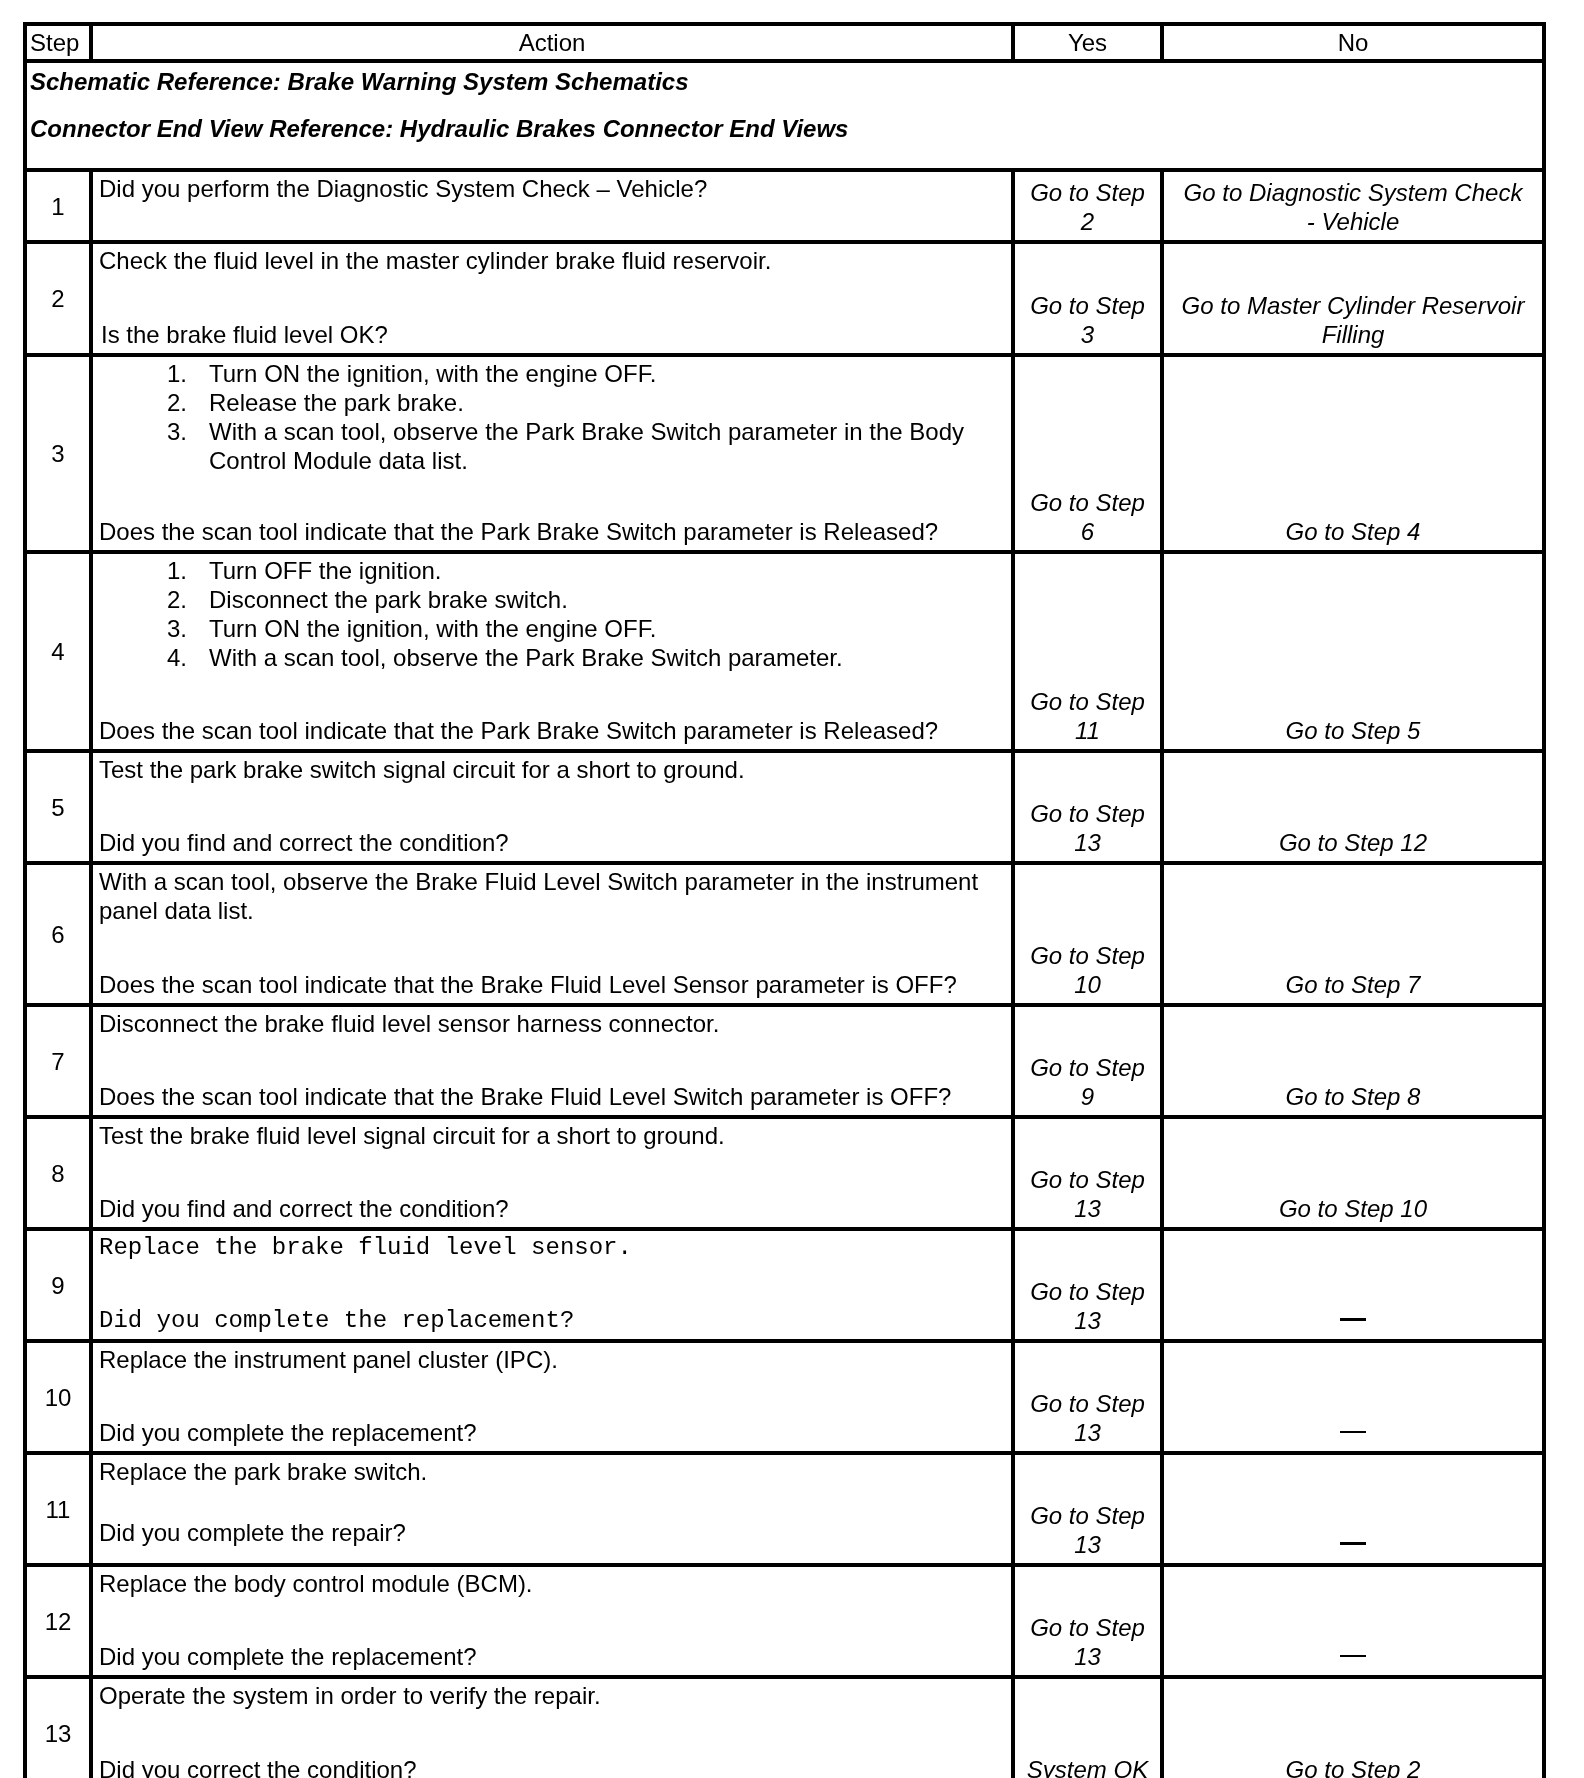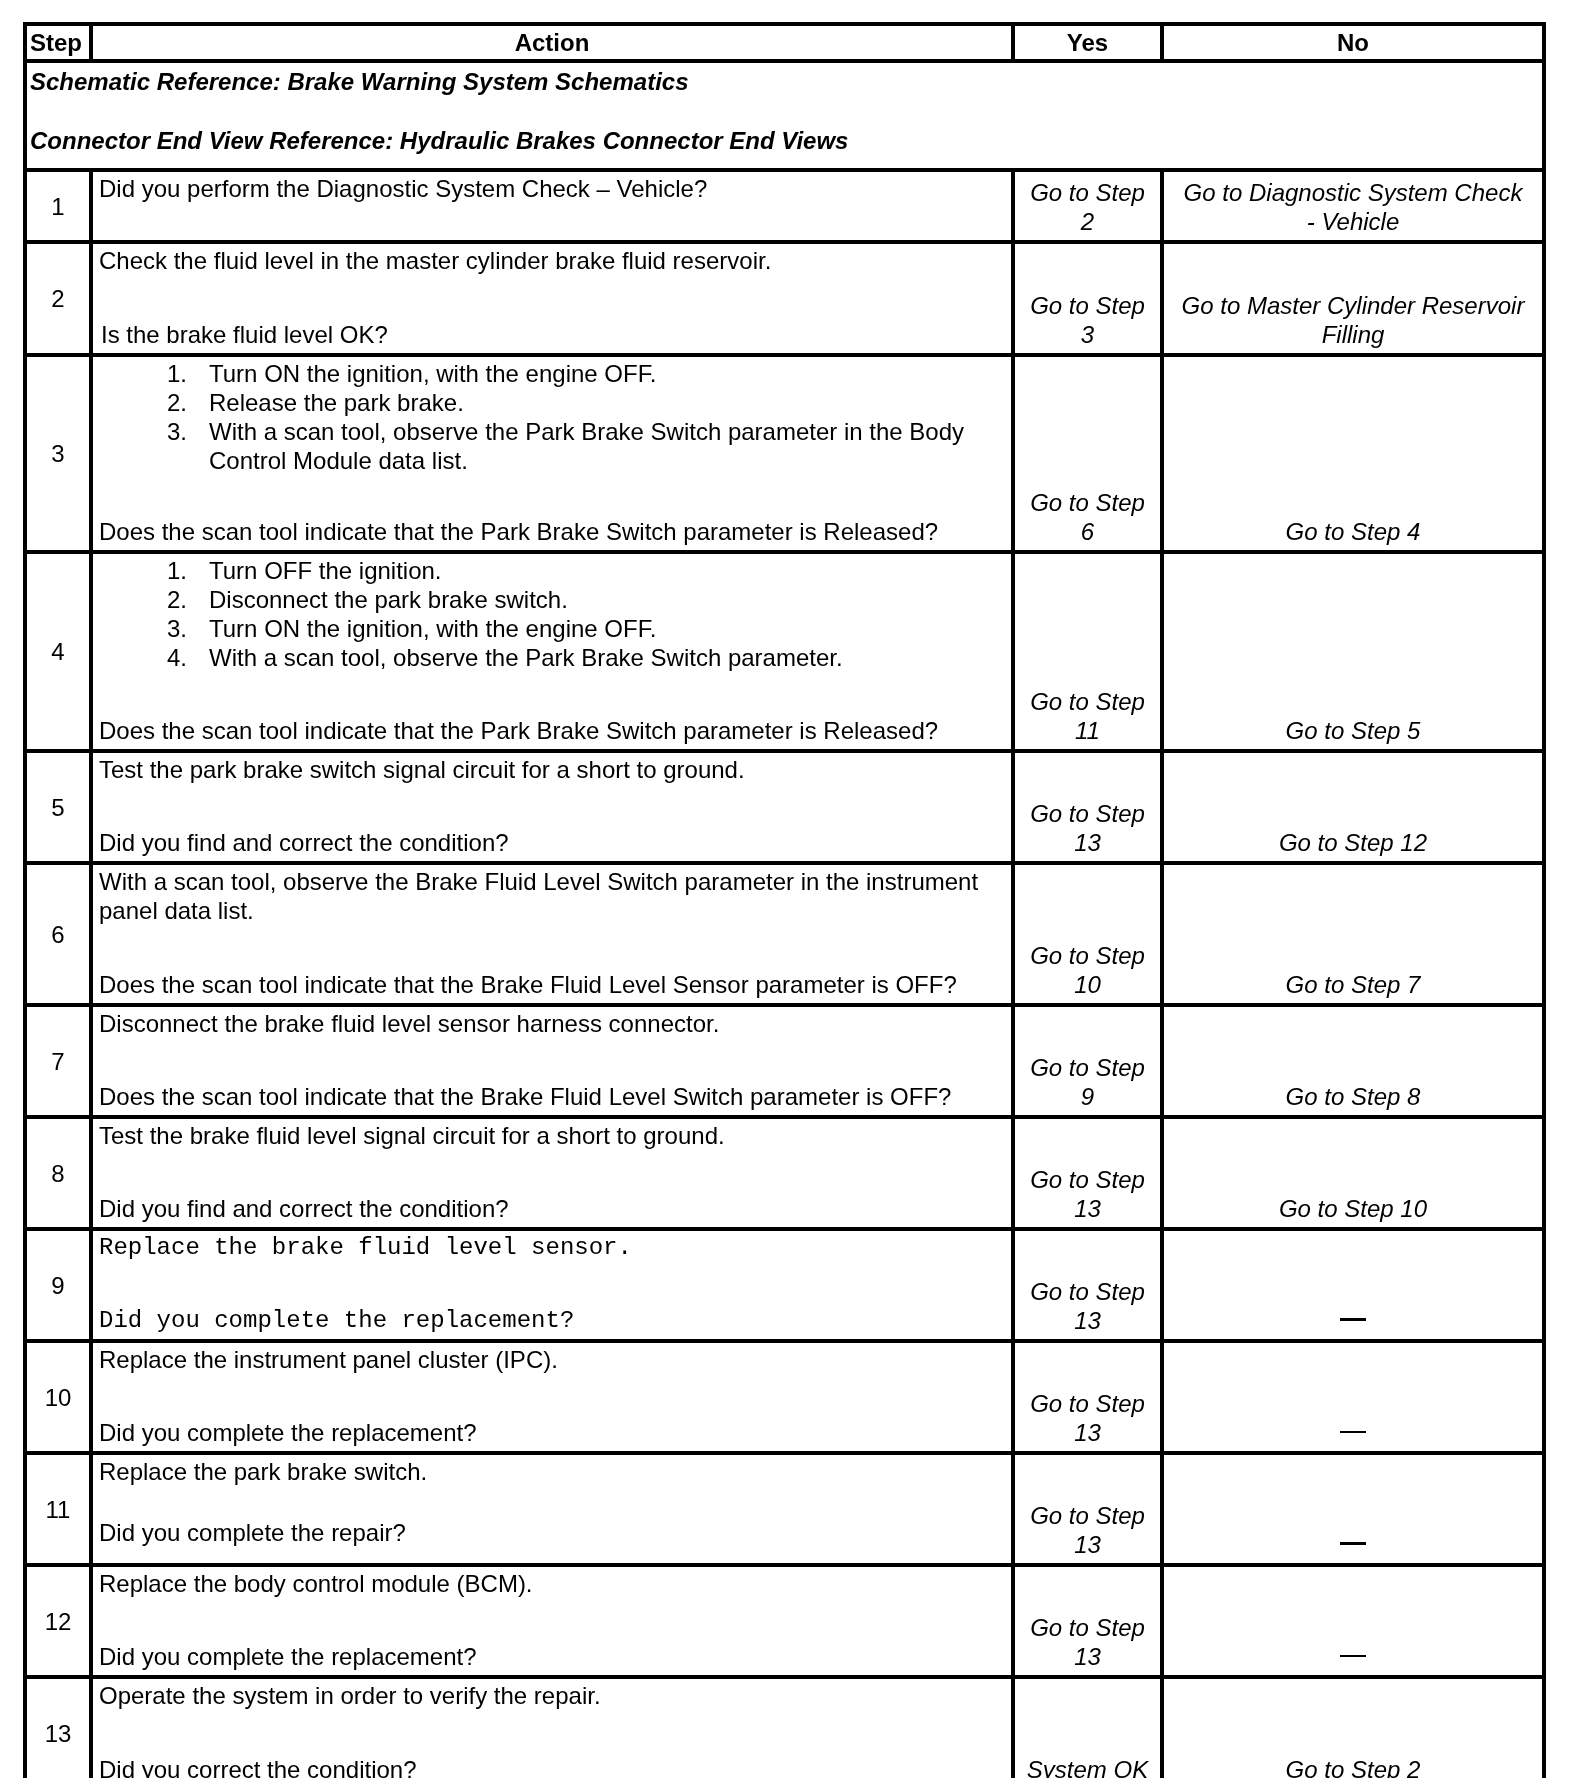--- a/index.html
+++ b/index.html
@@ -11,24 +11,24 @@
     border: 4px solid #000;
   }
   table.diag td, table.diag th {
     border: 4px solid #000; padding: 0; font-size: 24px; line-height: 29px;
     vertical-align: top;
   }
   col.c-step { width: 66px; }
   col.c-action { width: 922px; }
   col.c-yes { width: 149px; }
   col.c-no { width: 382px; }
-  th { font-weight: bold; text-align: center; height: 33px; vertical-align: middle !important; }
+  th { font-weight: normal; text-align: center; height: 33px; vertical-align: middle !important; }
   th.step-h { text-align: left; padding-left: 3px !important; }
   td.ref { font-weight: bold; padding: 4px 3px 6px 3px !important; height: 95px; font-style: italic; }
-  td.ref .line2 { margin-top: 30px; }
+  td.ref .line2 { margin-top: 18px; }
   td.step { text-align: center; vertical-align: middle !important; }
   td.action { padding: 2px 6px 4px 6px !important; }
   td.yes, td.no { text-align: center; vertical-align: bottom !important; padding: 0 4px 4px 4px !important; font-style: italic; }
   ol.steps { margin: 0; padding: 0 0 0 54px; list-style: none; }
   ol.steps li { display: flex; }
   ol.steps li .num { width: 34px; flex: 0 0 34px; text-align: right; padding-right: 22px; }
   ol.steps li .txt { flex: 1; }
   .dash { display: inline-block; width: 26px; height: 3px; background: #000; margin-bottom: 8px; }
   .dash.thin { height: 2px; }
 </style>

